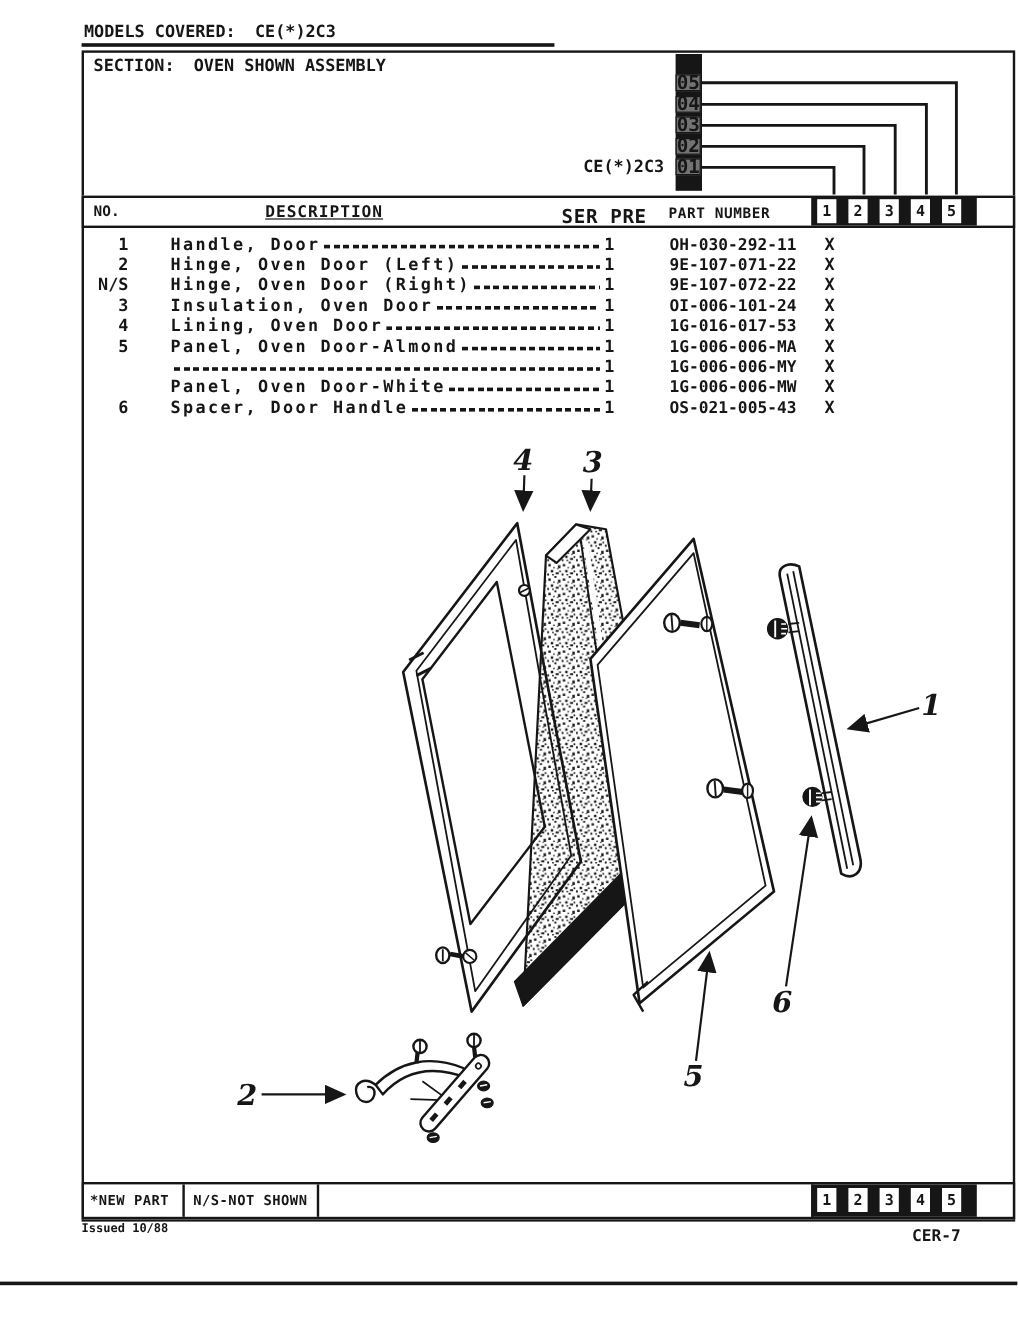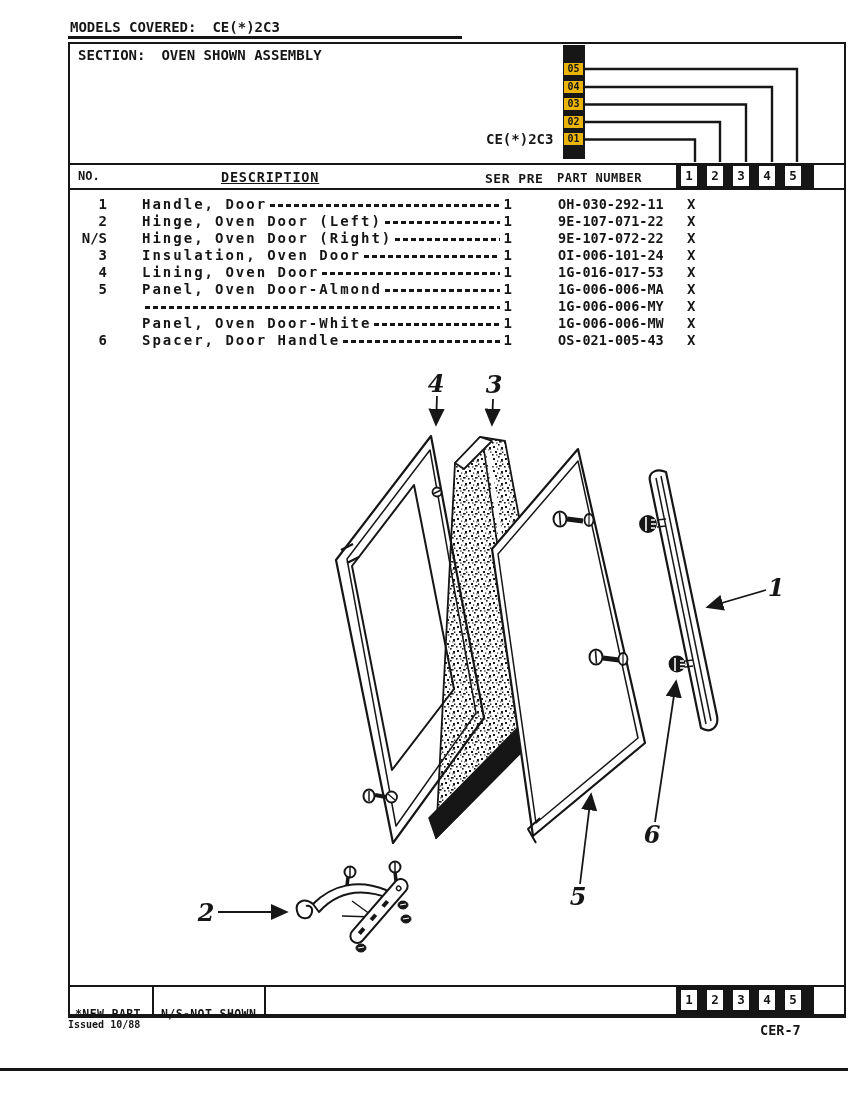--- a/index.html
+++ b/index.html
@@ -10,48 +10,48 @@
   .ink{background:#161616;}
   
   #models-line{left:70px;top:19px;font-size:14px;white-space:nowrap;}
   #models-line .val{margin-left:16px;}
   #title-underline{left:68px;top:36px;width:394px;height:3px;}
   #content-box{left:68px;top:42px;width:778px;height:976px;border:2px solid #161616;}
   #section-line{left:78px;top:47px;font-size:14px;white-space:nowrap;}
   #section-line .val{margin-left:16px;}
   
   #series-strip{left:563px;top:45px;width:22px;height:114px;}
-  .series-box{left:563px;width:21px;height:14px;background:#eab308;border:1.5px solid #161616;
-              font-size:10px;line-height:11px;text-align:center;}
+  .series-box{left:563px;width:21px;height:14px;background:#737373;border:1.5px solid #161616;
+              font-size:16px;line-height:11px;text-align:center;}
   #connector-model{left:486px;top:131px;font-size:14px;}
   
   #header-bar{left:68px;top:163px;width:778px;height:27px;border:2px solid #161616;background:#fff;}
   #header-bar .h{position:absolute;white-space:nowrap;}
   #h-no{left:8px;top:4px;font-size:12px;}
   #h-desc{left:151px;top:4px;font-size:13.5px;letter-spacing:.8px;text-decoration:underline;}
-  #h-ser{left:415px;top:6px;font-size:13px;letter-spacing:.5px;}
+  #h-ser{left:398px;top:6px;font-size:16px;letter-spacing:.5px;}
   #h-part{left:487px;top:6px;font-size:12px;letter-spacing:.5px;}
   .blackseg{position:absolute;left:606px;top:0;width:138px;height:23px;background:#161616;}
   .colbox{position:absolute;top:1px;width:16px;height:20px;background:#fff;
           font-size:12.5px;line-height:20px;text-align:center;}
   .cb0{left:5px}.cb1{left:31px}.cb2{left:57px}.cb3{left:83px}.cb4{left:109px}
   
   .prow{position:absolute;left:0;width:848px;height:17px;font-size:14px;}
   .prow .no{position:absolute;left:64px;width:43px;text-align:right;}
   .prow .dw{position:absolute;left:142px;width:360px;display:flex;align-items:flex-start;}
   .prow .desc{white-space:nowrap;letter-spacing:2px;}
   .prow .leader{flex:1;height:2.6px;margin:8px 2px 0 3px;
       background:repeating-linear-gradient(90deg,#161616 0 5px,transparent 5px 8px);}
   .prow .qty{position:absolute;left:498px;width:14px;text-align:right;}
   .prow .part{position:absolute;left:558px;font-size:13.5px;white-space:nowrap;}
   .prow .mark{position:absolute;left:687px;}
   
   #footer-bar{left:68px;top:985px;width:778px;height:31px;border:2px solid #161616;background:#fff;}
   .fcell{position:absolute;top:0;height:27px;border-right:2px solid #161616;
-         font-size:11.5px;letter-spacing:.4px;padding-top:20px;white-space:nowrap;box-sizing:border-box;}
+         font-size:11.5px;letter-spacing:.4px;padding-top:6px;white-space:nowrap;box-sizing:border-box;}
   #f-new{left:0;width:84px;padding-left:5px;}
   #f-ns{left:84px;width:112px;padding-left:7px;}
   #f-long{left:196px;width:412px;}
   #footer-bar .blackseg{height:27px;}
   #footer-bar .colbox{top:3px;}
   #issued{left:68px;top:1019px;font-size:10px;}
   #page-code{left:760px;top:1022px;font-size:13.5px;}
   #bottom-rule{left:0;top:1068px;width:848px;height:3px;}
   svg{position:absolute;left:0;top:0;}
   svg text.callout{font-family:"DejaVu Serif","Liberation Serif",serif;

